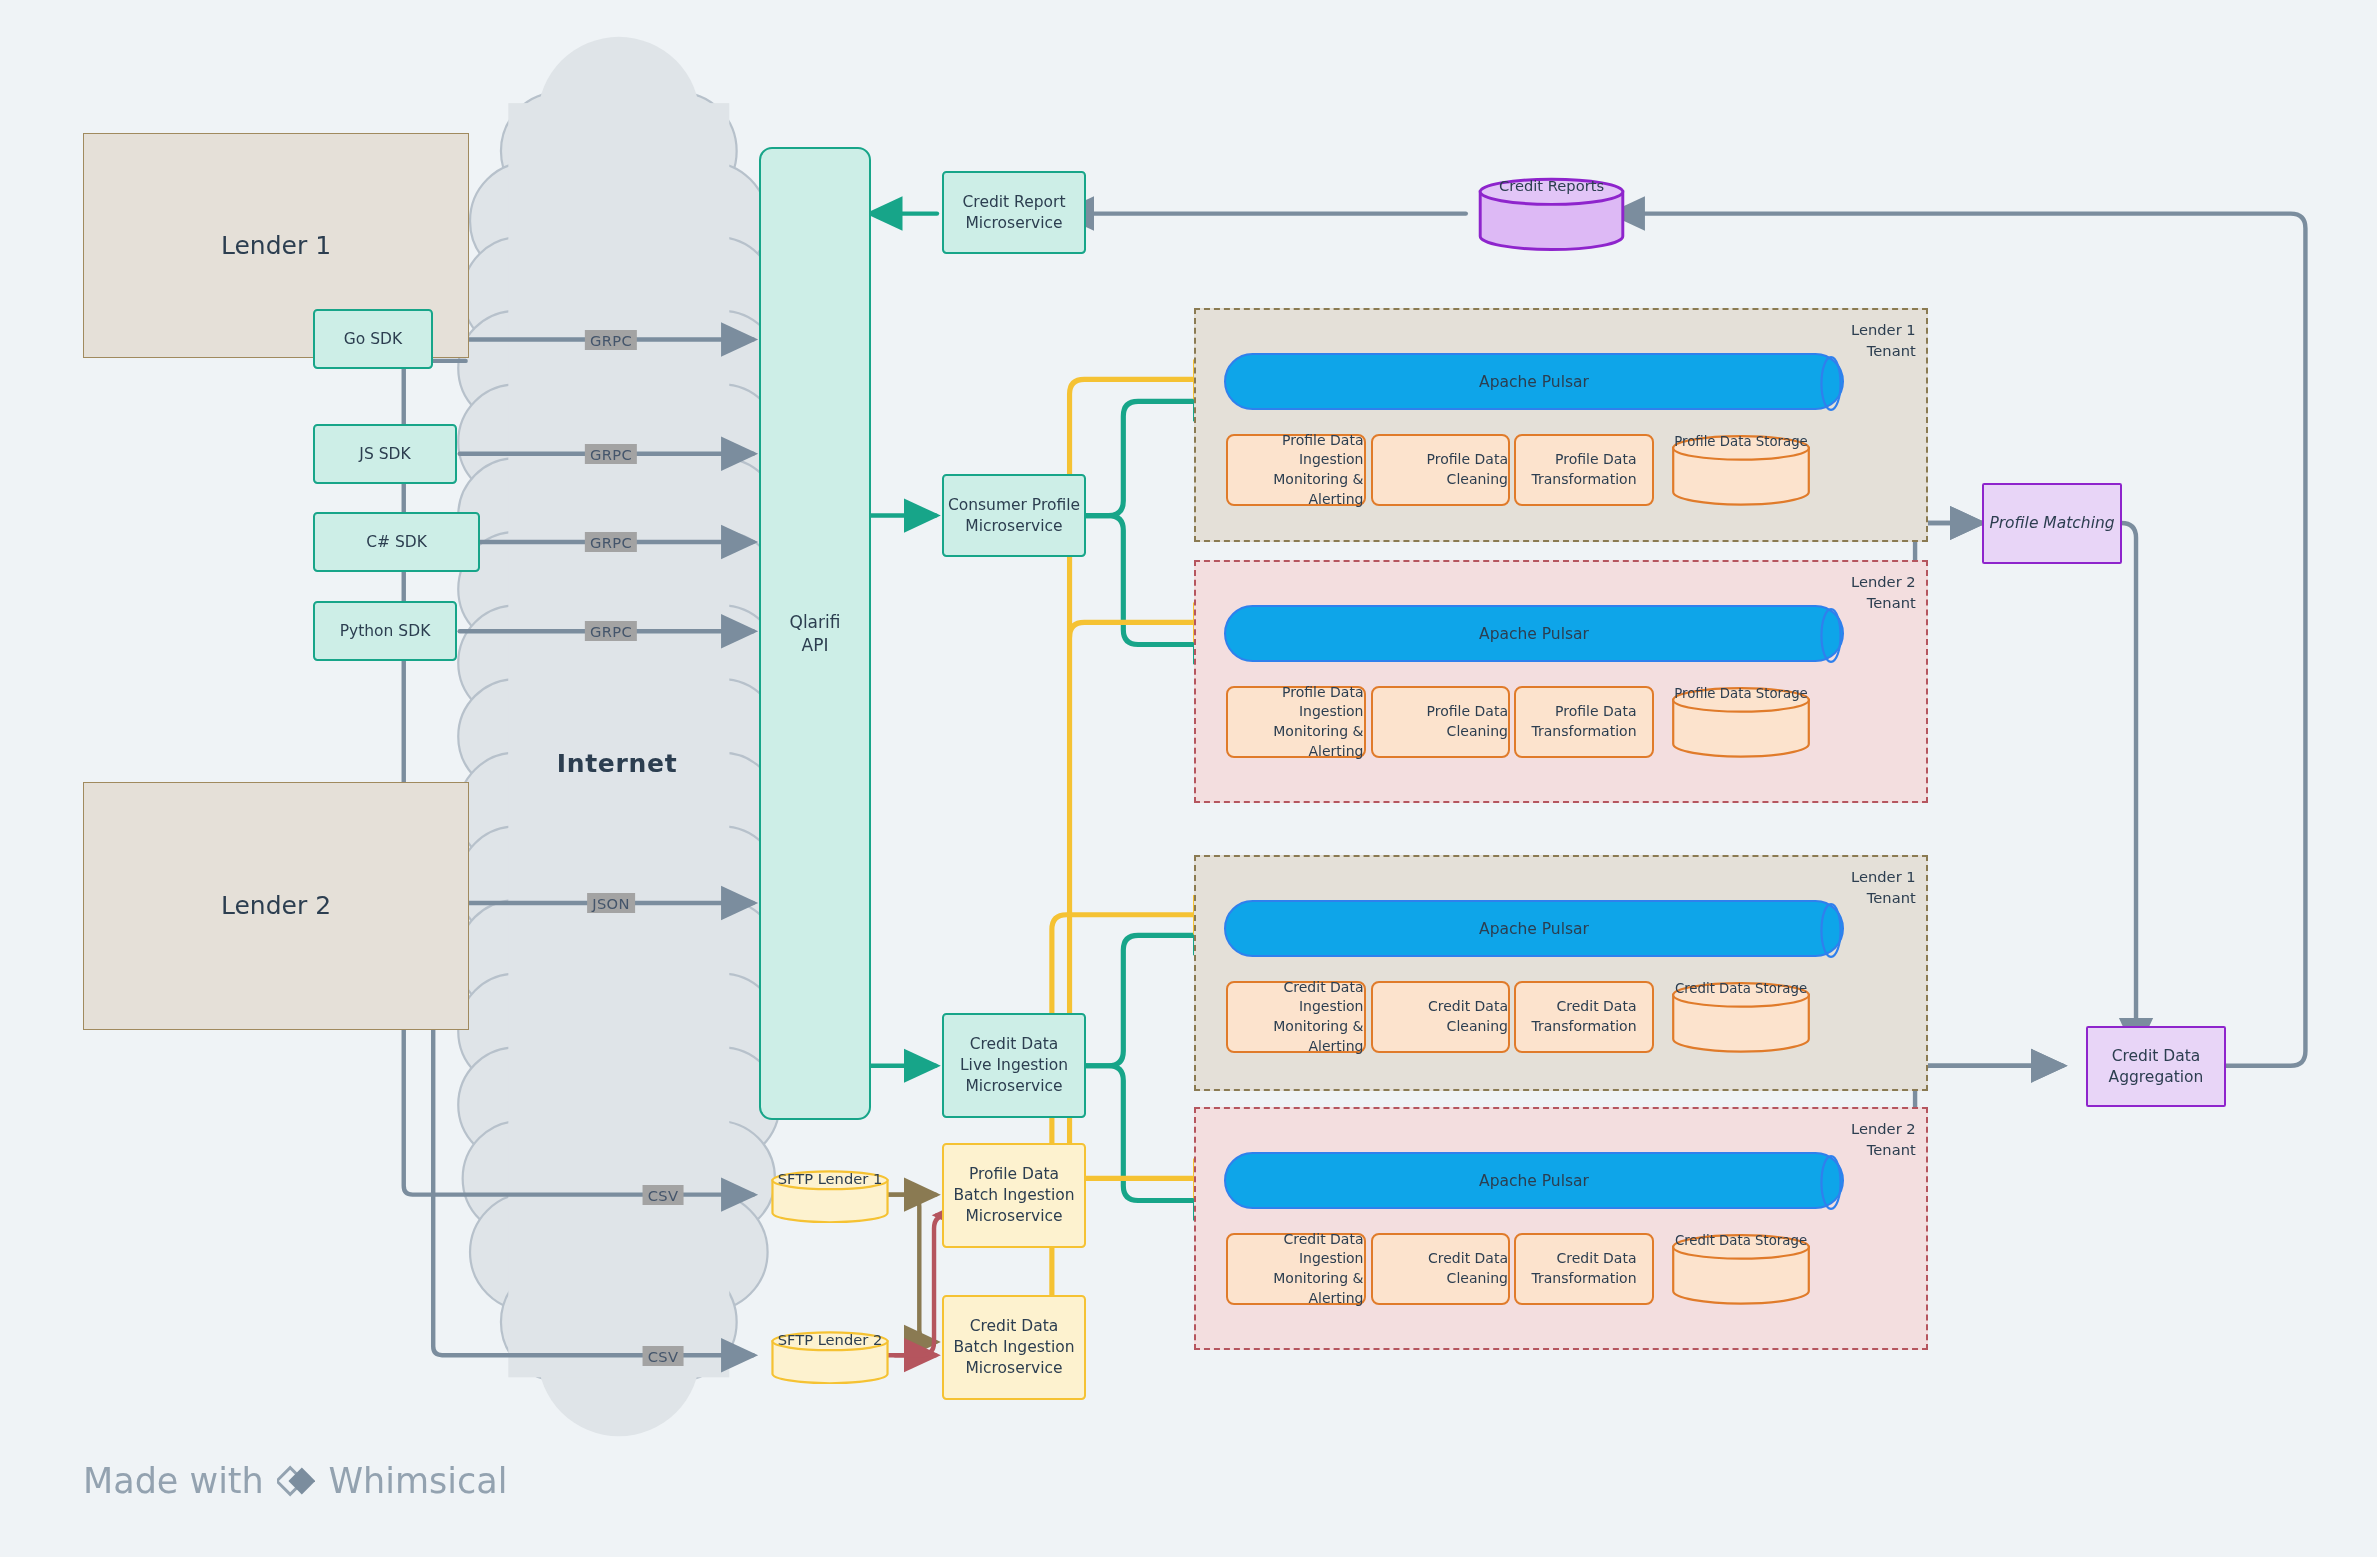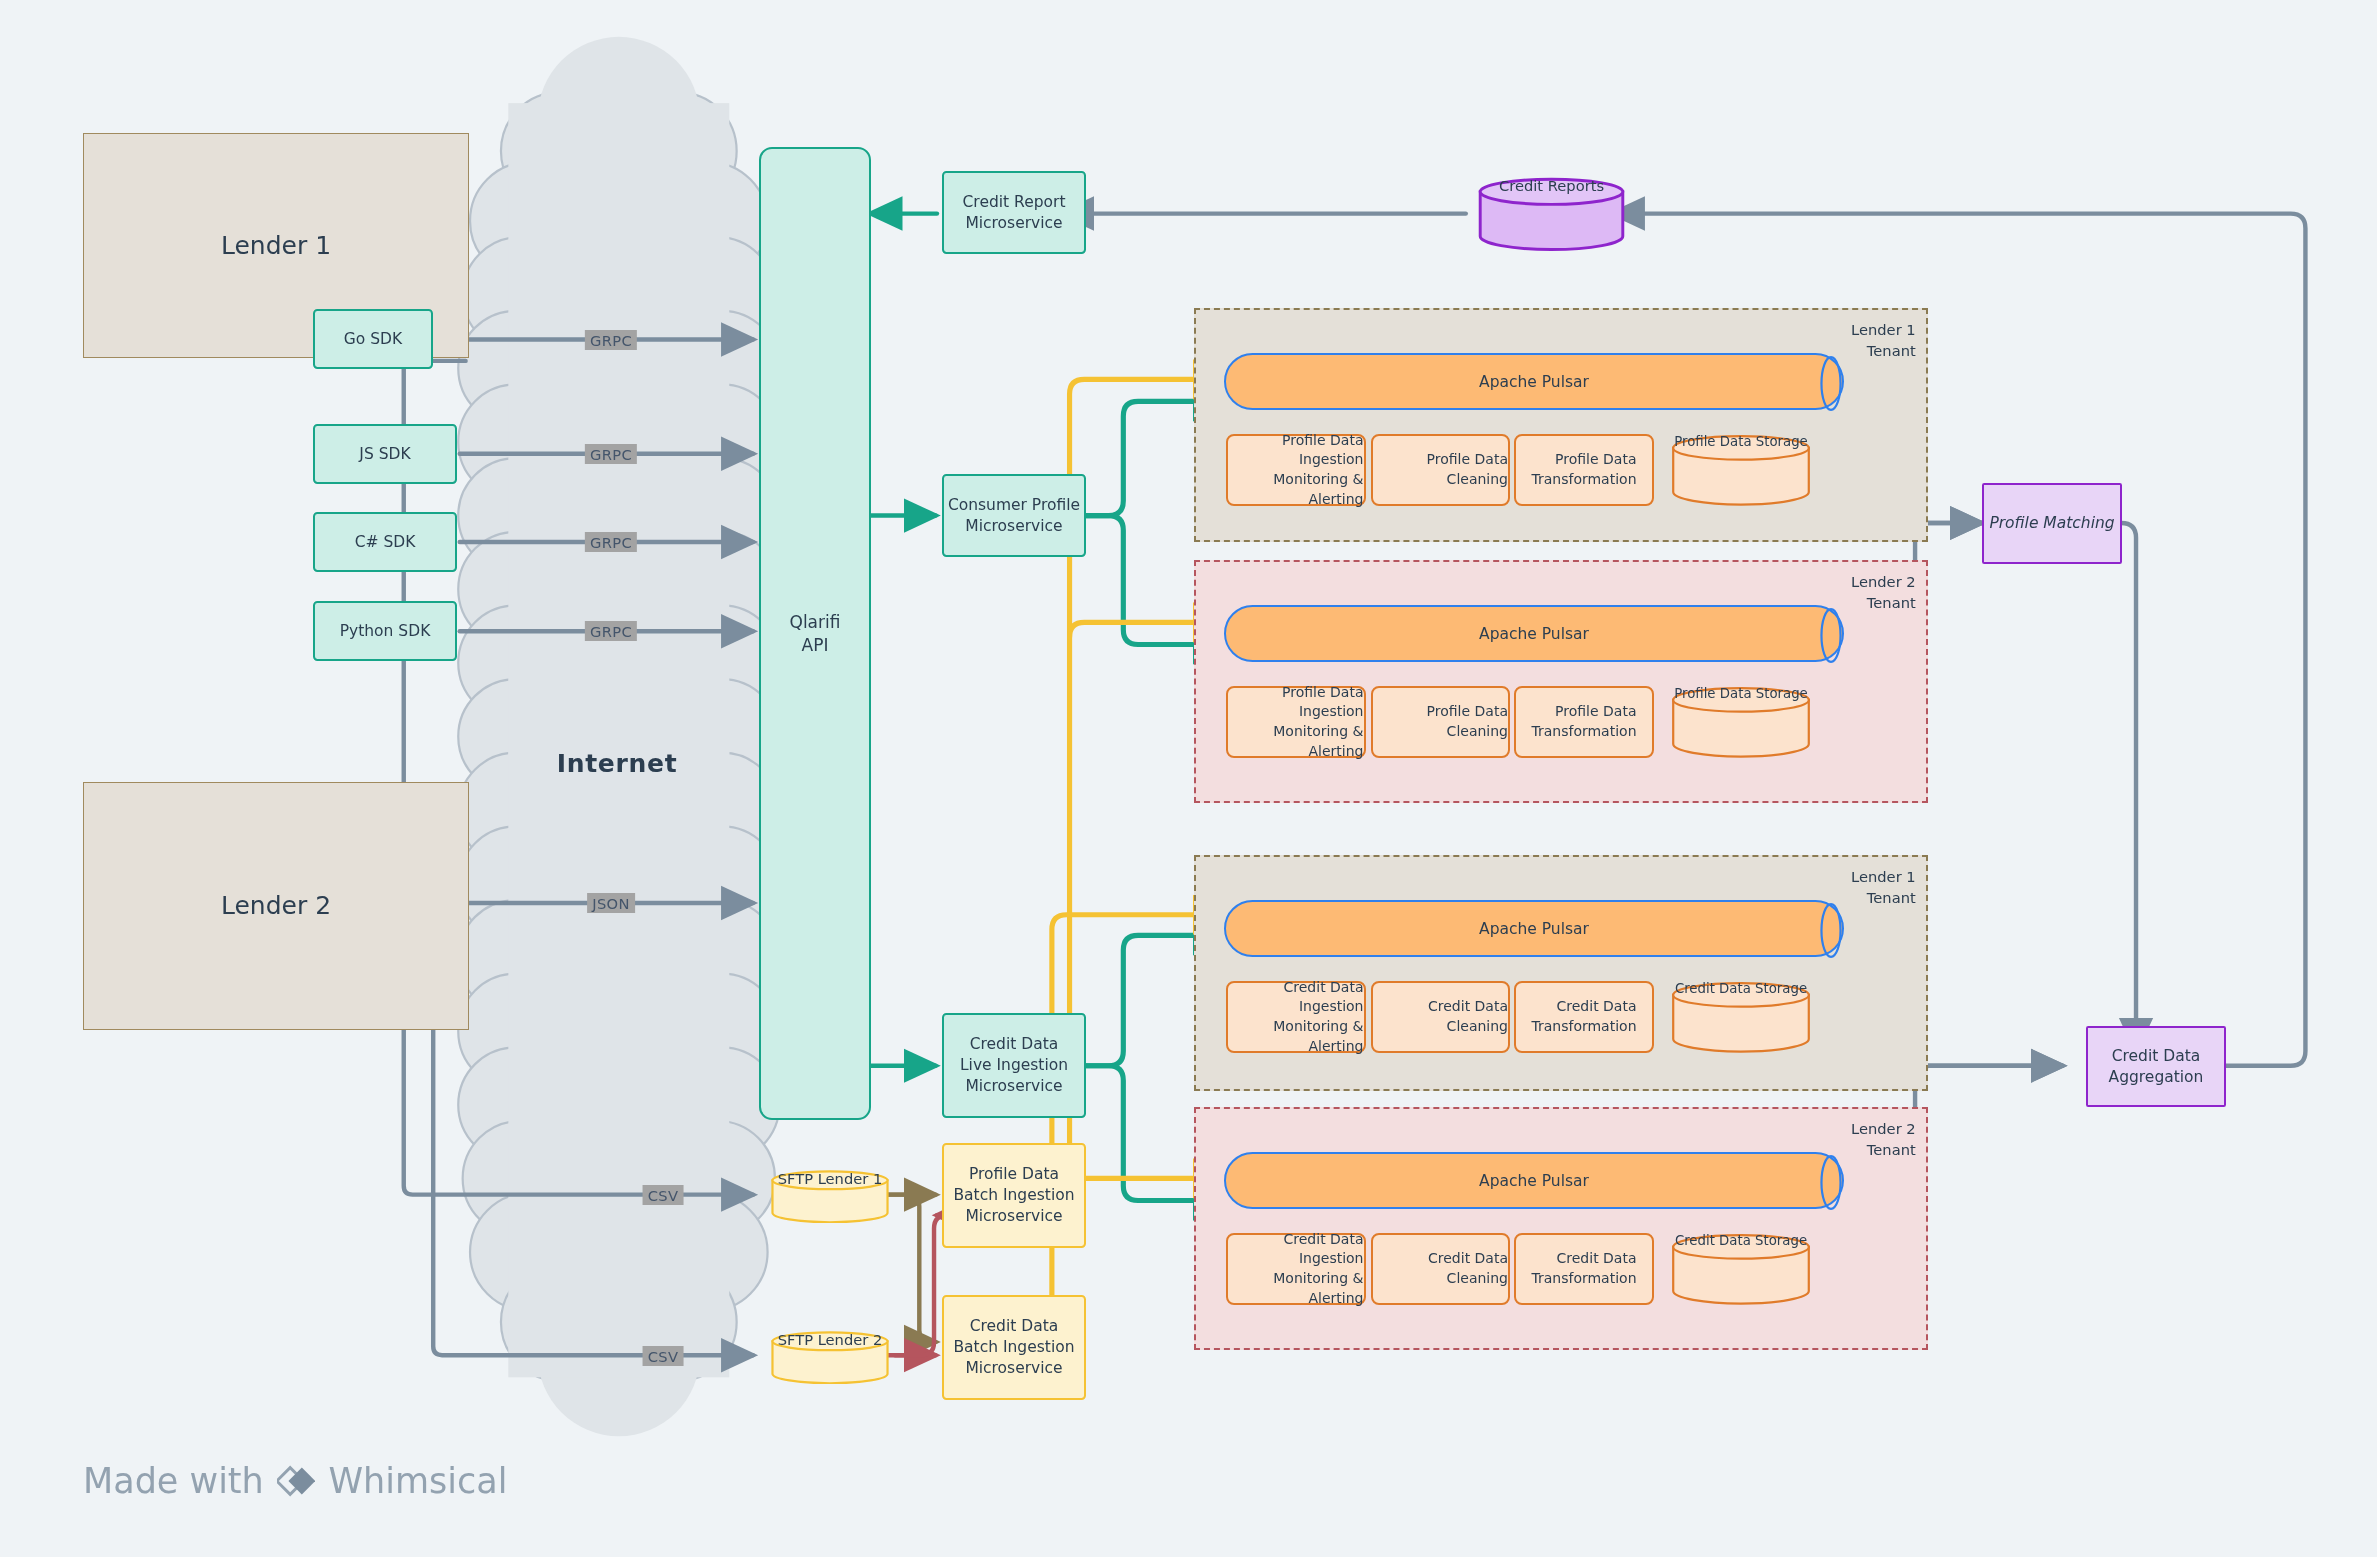--- a/index.html
+++ b/index.html
@@ -27,21 +27,21 @@
   .tenant{position:absolute;box-sizing:border-box;}
   .tenant.t1{background:#e4e0d8;border:2.2px dashed #8a7a52;}
   .tenant.t2{background:#f3dedf;border:2.2px dashed #b5555e;}
   .tenant-label{position:absolute;right:10.3px;top:10.3px;font-size:14.7px;color:#2c3e50;line-height:1.4;text-align:right;white-space:pre-line;}
 
   
   .orange-box{position:absolute;box-sizing:border-box;background:#fce3cd;border:2.2px solid #e07b2a;border-radius:8px;color:#2c3e50;font-size:14px;display:flex;align-items:center;justify-content:center;text-align:right;}
   .orange-box .lbl{line-height:1.4;white-space:pre-line;}
 
   
-  .pulsar{position:absolute;box-sizing:border-box;background:#fdba74;border:2.2px solid #2f80ed;border-radius:736px;color:#2c3e50;font-size:15.5px;display:flex;align-items:center;justify-content:center;}
+  .pulsar{position:absolute;box-sizing:border-box;background:#0ea5e9;border:2.2px solid #2f80ed;border-radius:736px;color:#2c3e50;font-size:15.5px;display:flex;align-items:center;justify-content:center;}
 
   
   .cyl{position:absolute;display:flex;align-items:flex-start;justify-content:center;text-align:center;margin-left:12px;}
   .cyl .cyl-body{position:absolute;left:0;top:0;width:100%;height:100%;}
   .cyl .cyl-txt{position:relative;z-index:3;font-size:14.7px;color:#2c3e50;}
 
   .edge-label{position:absolute;font-size:14.7px;color:#44556b;background:#a3a3a3;padding:1.5px 5.2px;transform:translate(-50%,-50%);white-space:nowrap;letter-spacing:0.3px;}
   .internet-label{position:absolute;font-size:25px;font-weight:bold;color:#2c3e50;transform:translate(-50%,-50%);letter-spacing:0.7px;}
 
   .wm{position:absolute;left:83px;top:1481px;transform:translateY(-50%);display:flex;align-items:center;gap:13.3px;color:#93a2b0;font-size:35px;font-weight:500;}
@@ -249,21 +249,21 @@
   <div class="node lender-box" style="left:83px;top:782px;width:386px;height:248px;">
     <span class="lbl">Lender 2</span>
   </div>
 
   <div class="node teal-box" style="left:313px;top:309px;width:120px;height:60px;">
     <span class="lbl">Go SDK</span>
   </div>
   <div class="node teal-box" style="left:313px;top:424px;width:144px;height:60px;">
     <span class="lbl">JS SDK</span>
   </div>
-  <div class="node teal-box" style="left:313px;top:512px;width:144px;height:60px;">
+  <div class="node teal-box" style="left:313px;top:512px;width:167px;height:60px;">
     <span class="lbl">C# SDK</span>
   </div>
   <div class="node teal-box" style="left:313px;top:601px;width:144px;height:60px;text-align:right;">
     <span class="lbl">Python SDK</span>
   </div>
 
   <div class="internet-label" style="left:617px;top:763px;">Internet</div>
 
   <div class="edge-label" style="left:611px;top:340px;">GRPC</div>
   <div class="edge-label" style="left:611px;top:454px;">GRPC</div>

